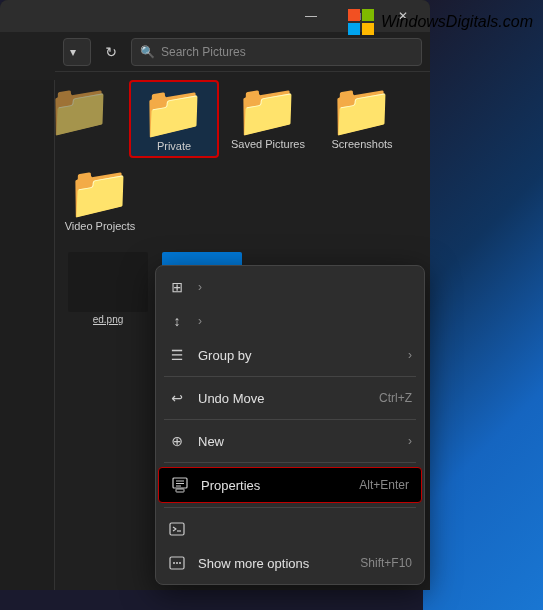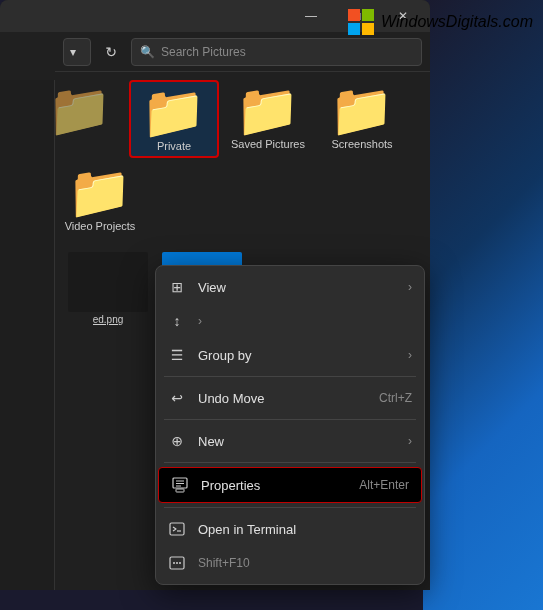--- a/index.html
+++ b/index.html
@@ -405,21 +405,20 @@
 
     </div>
   </div>
 
 </div>
 
 <div class="context-menu">
 
   <div class="ctx-item">
     <div class="ctx-icon">⊞</div>
-    <span class="ctx-label">View</span>
     <span class="ctx-arrow">›</span>
   </div>
 
   <div class="ctx-item">
     <div class="ctx-icon">↕</div>
     <span class="ctx-arrow">›</span>
   </div>
 
   <div class="ctx-item">
     <div class="ctx-icon">☰</div>
@@ -462,28 +461,28 @@
   <div class="ctx-separator"></div>
 
   <div class="ctx-item">
     <div class="ctx-icon">
       <svg width="16" height="16" viewBox="0 0 16 16" fill="none" xmlns="http://www.w3.org/2000/svg">
         <rect x="1" y="2" width="14" height="12" rx="1.5" stroke="#ccc" stroke-width="1.2" fill="none"></rect>
         <polyline points="4,6 7,8 4,10" stroke="#ccc" stroke-width="1.2" fill="none" stroke-linejoin="round"></polyline>
         <line x1="8" y1="10" x2="12" y2="10" stroke="#ccc" stroke-width="1.2"></line>
       </svg>
     </div>
-    <span class="ctx-label">Open in Terminal</span>
   </div>
 
   <div class="ctx-item">
     <div class="ctx-icon">
       <svg width="16" height="16" viewBox="0 0 16 16" fill="none" xmlns="http://www.w3.org/2000/svg">
         <rect x="1" y="2" width="14" height="12" rx="1.5" stroke="#ccc" stroke-width="1.2" fill="none"></rect>
         <circle cx="5" cy="8" r="1" fill="#ccc"></circle>
         <circle cx="8" cy="8" r="1" fill="#ccc"></circle>
         <circle cx="11" cy="8" r="1" fill="#ccc"></circle>
       </svg>
     </div>
+    <span class="ctx-label">Show more options</span>
     <span class="ctx-shortcut">Shift+F10</span>
   </div>
 
 </div>
 
 </body></html>

